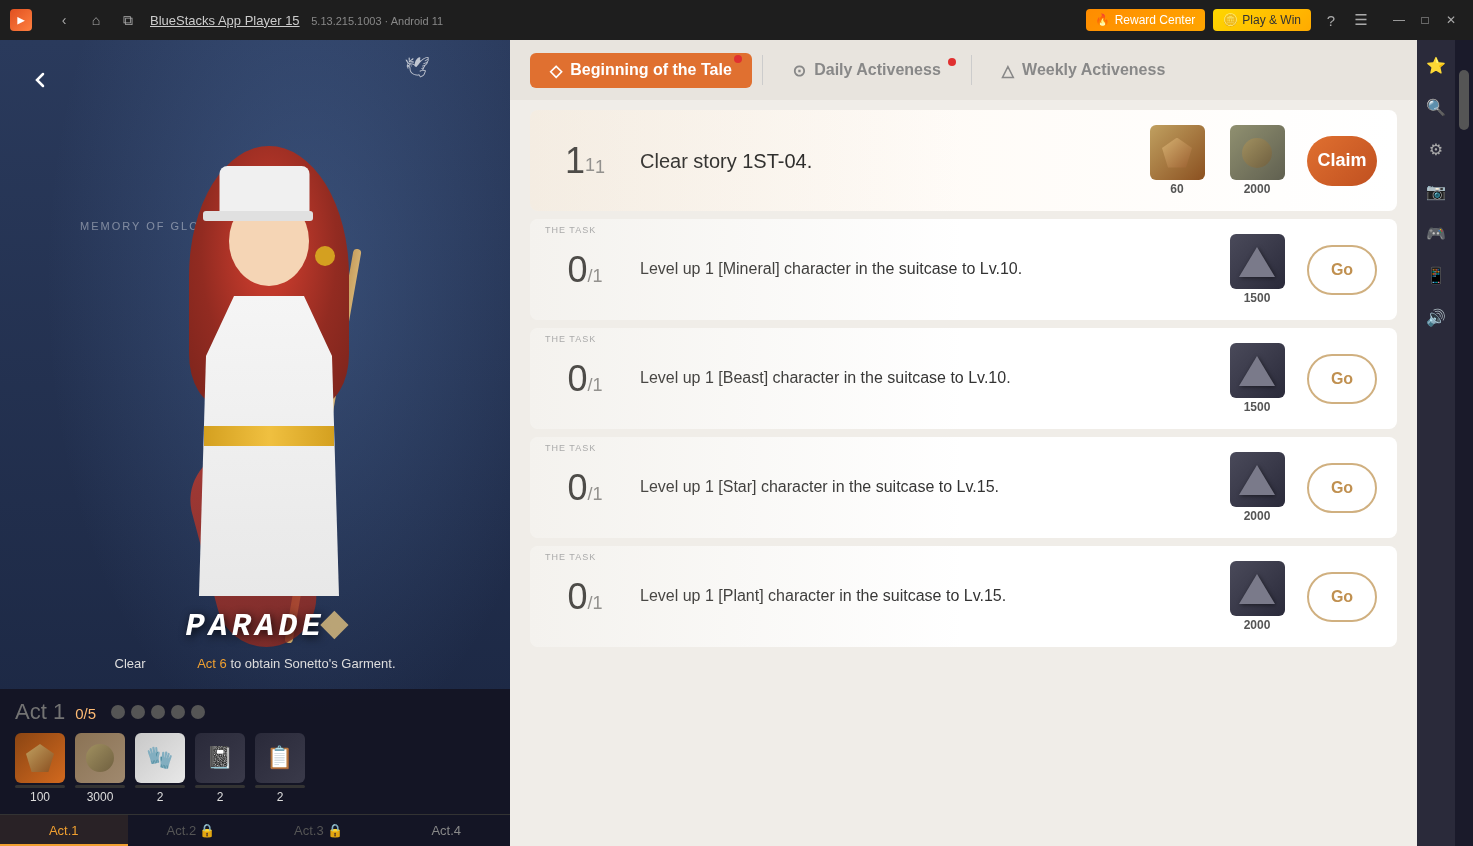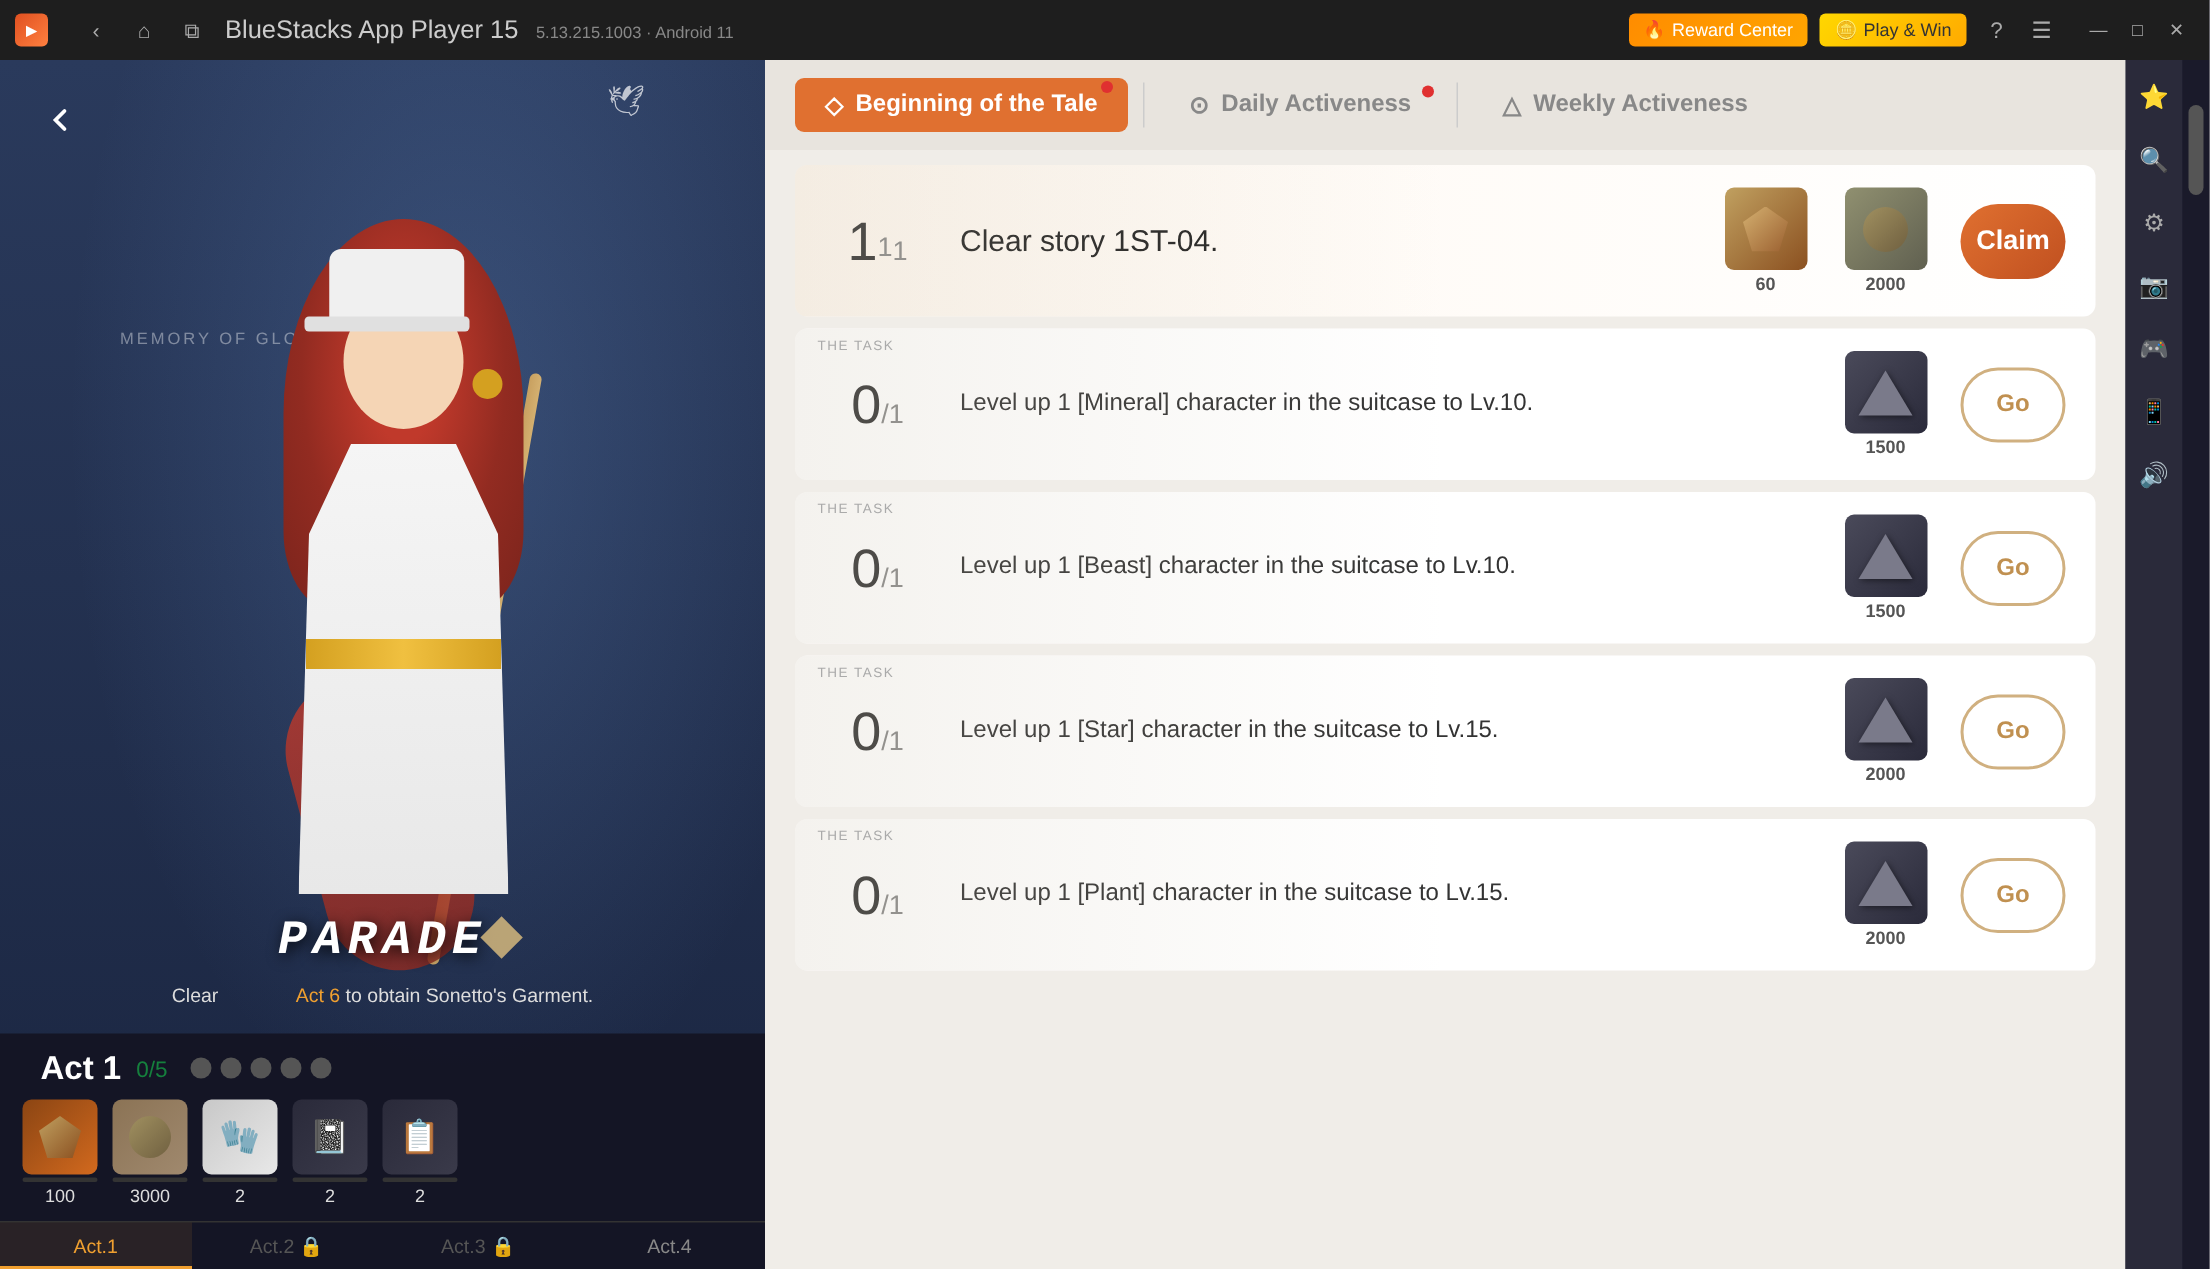--- a/index.html
+++ b/index.html
@@ -163,27 +163,26 @@
       left: 0; right: 0;
       background: rgba(20, 20, 35, 0.92);
       padding: 10px 15px 0 15px;
     }
     .act-header {
       display: flex; align-items: center; gap: 10px;
       margin-bottom: 8px;
     }
     .act-title {
       font-size: 22px;
-      font-weight: bold;
-      color: #ffffff;
-      margin-left: 12px;
+      font-weight: normal;
+      color: #737373;
     }
     .act-progress {
       font-size: 15px;
-      color: #15803d;
+      color: #fdba74;
       margin-top: 2px;
     }
     .act-dots {
       display: flex; gap: 6px; align-items: center; margin-left: 5px;
     }
     .act-dot {
       width: 14px; height: 14px;
       border-radius: 50%;
       background: #555;
     }
@@ -436,21 +435,21 @@
 <div class="title-bar">
   <div class="title-bar-logo" style="background:linear-gradient(135deg,#e05020,#ff8040);">
     <span style="font-size:9px;font-weight:900;color:white;">▶</span>
   </div>
   <div class="title-bar-nav">
     <div class="title-bar-nav-btn">‹</div>
     <div class="title-bar-nav-btn">⌂</div>
     <div class="title-bar-nav-btn">⧉</div>
   </div>
   <div class="title-bar-title">
-    <span style="color:#ccc;font-size:17px;">BlueStacks App Player 15</span>
+    <span style="color:#ccc;font-size:13px;text-decoration:underline;">BlueStacks App Player 15</span>
     <span style="color:#888;font-size:11px;margin-left:8px;">5.13.215.1003 · Android 11</span>
   </div>
   <div class="title-bar-right">
     <button class="reward-btn">
       <span>🔥</span>
       <span>Reward Center</span>
     </button>
     <button class="play-win-btn">
       <span>🪙</span>
       <span>Play &amp; Win</span>

